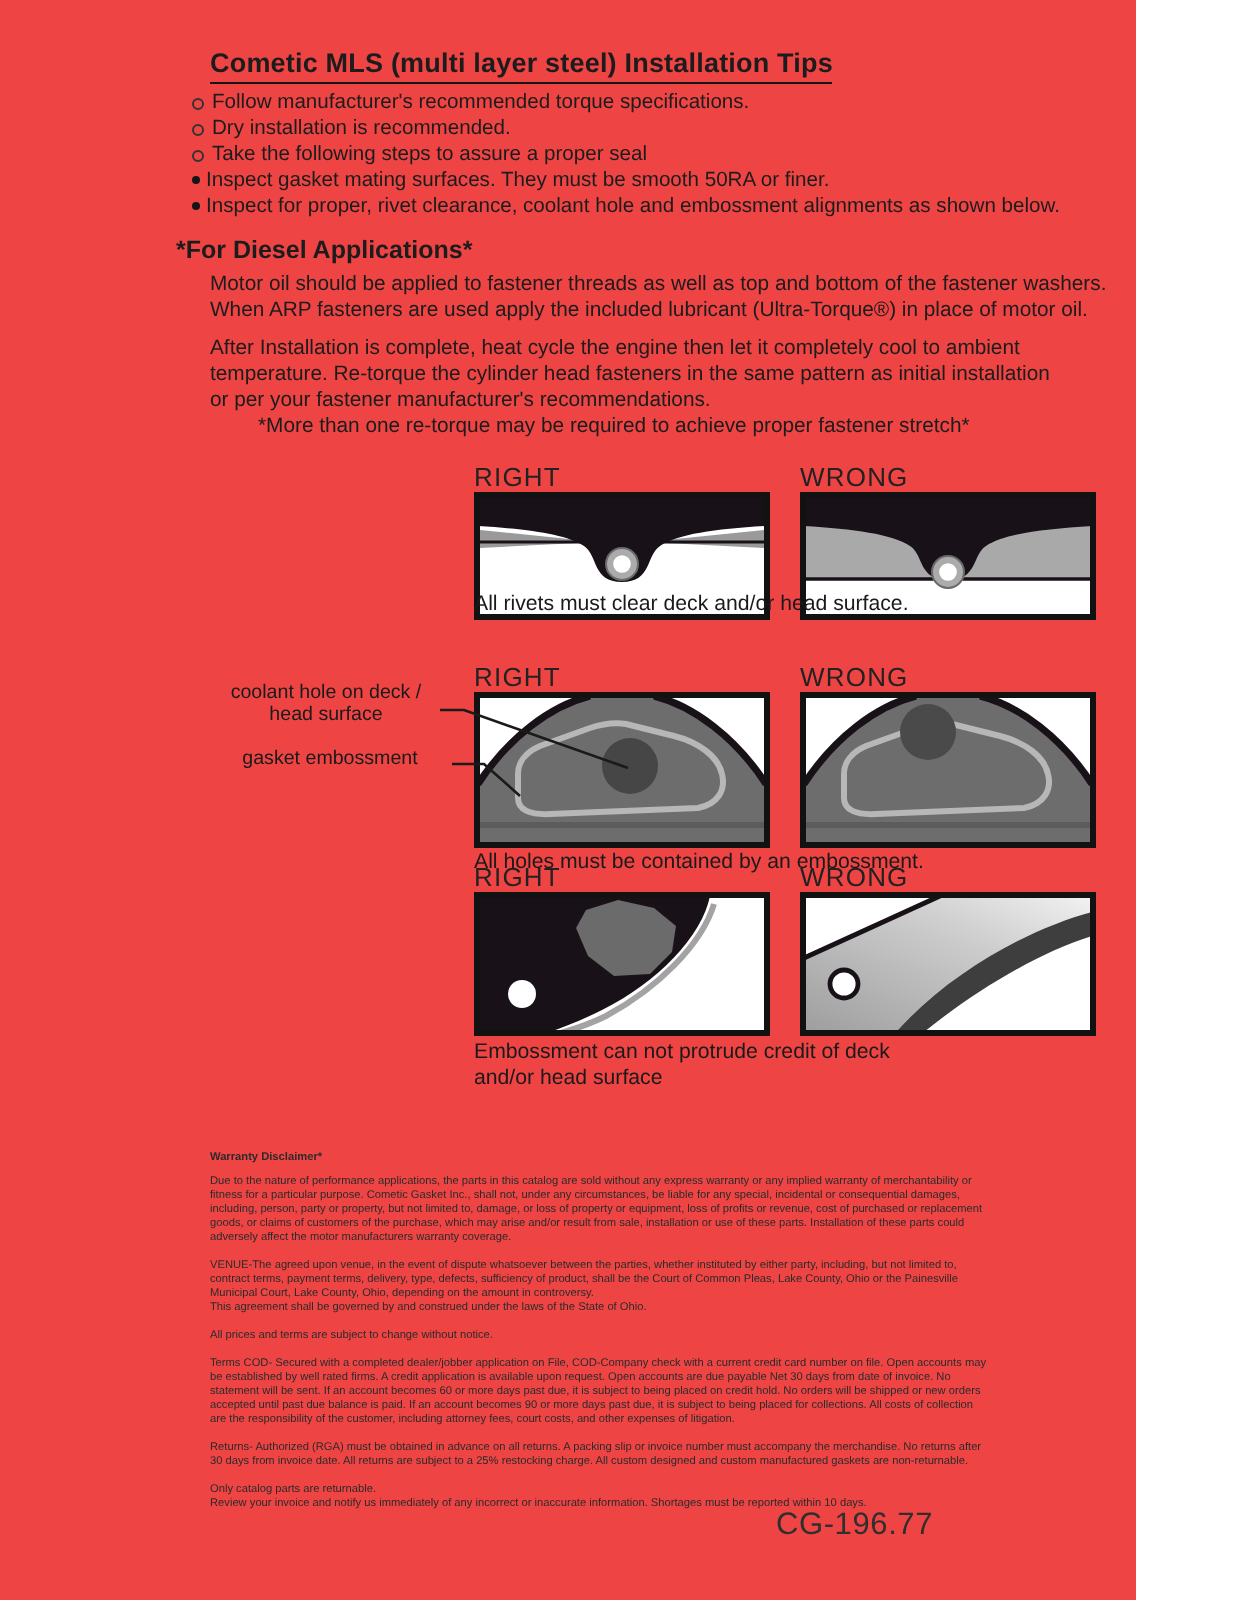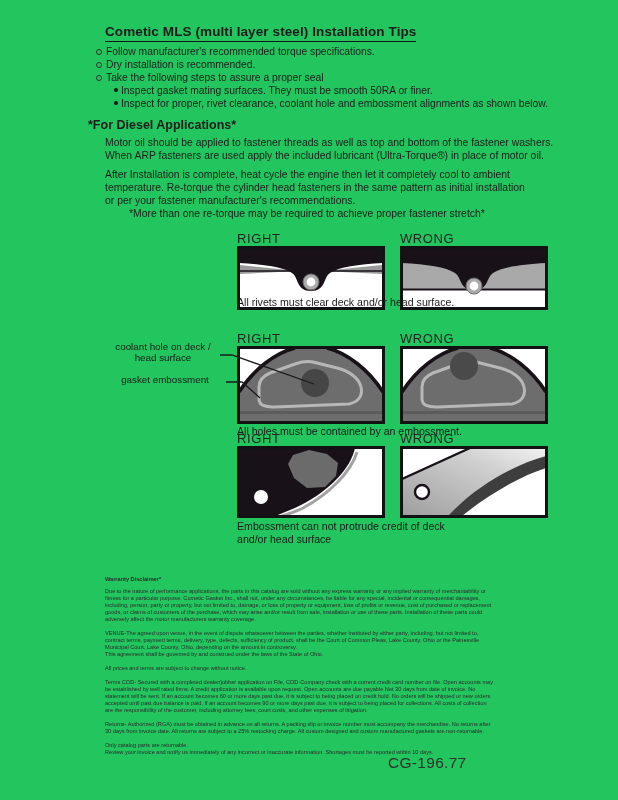--- a/index.html
+++ b/index.html
@@ -1,28 +1,28 @@
 <!DOCTYPE html>
 <html><head>
 <meta charset="utf-8">
 <style>
   html,body{margin:0;padding:0;background:#ffffff;}
   .page{
-    position:relative;width:618px;height:800px;background:#22c55e;overflow:hidden;
+    position:relative;width:568px;height:800px;background:#ef4444;overflow:hidden;
     font-family:"Liberation Sans","DejaVu Sans",sans-serif;color:#1c1c1c;
   }
   .abs{position:absolute;}
   .title{
     left:105px;top:24px;font-size:13.5px;font-weight:bold;
     border-bottom:1.6px solid #151515;padding-bottom:2px;letter-spacing:.1px;
   }
   .bullets{left:96px;top:45px;font-size:10.3px;line-height:13px;width:460px;text-align:right;}
   .brow{display:flex;align-items:flex-start;}
   .ring{flex:0 0 auto;width:4px;height:4px;border:1.2px solid #333;border-radius:50%;margin:3.5px 4px 0 0;}
-  .sub{margin-left:18px;}
+  .sub{}
   .dot{flex:0 0 auto;width:4px;height:4px;background:#151515;border-radius:50%;margin:4px 3px 0 0;}
   .h2{left:88px;top:118px;font-size:12.5px;font-weight:bold;}
   .para{left:105px;font-size:10.4px;line-height:13.2px;width:460px;white-space:pre-line;}
   .fig-label{font-size:13px;letter-spacing:.6px;text-align:left;width:148px;color:#222;}
   .caption{font-size:10.6px;line-height:12.5px;white-space:pre-line;color:#1a1a1a;}
   .figbox{width:148px;}
   .figbox svg{display:block;}
   .ptr-label{font-size:9.8px;line-height:11px;text-align:center;color:#1a1a1a;}
   .tiny{left:105px;width:414px;font-size:5.6px;line-height:6.9px;color:#2b2b2b;white-space:pre-line;letter-spacing:0;}
   .tiny-h{font-weight:bold;}

